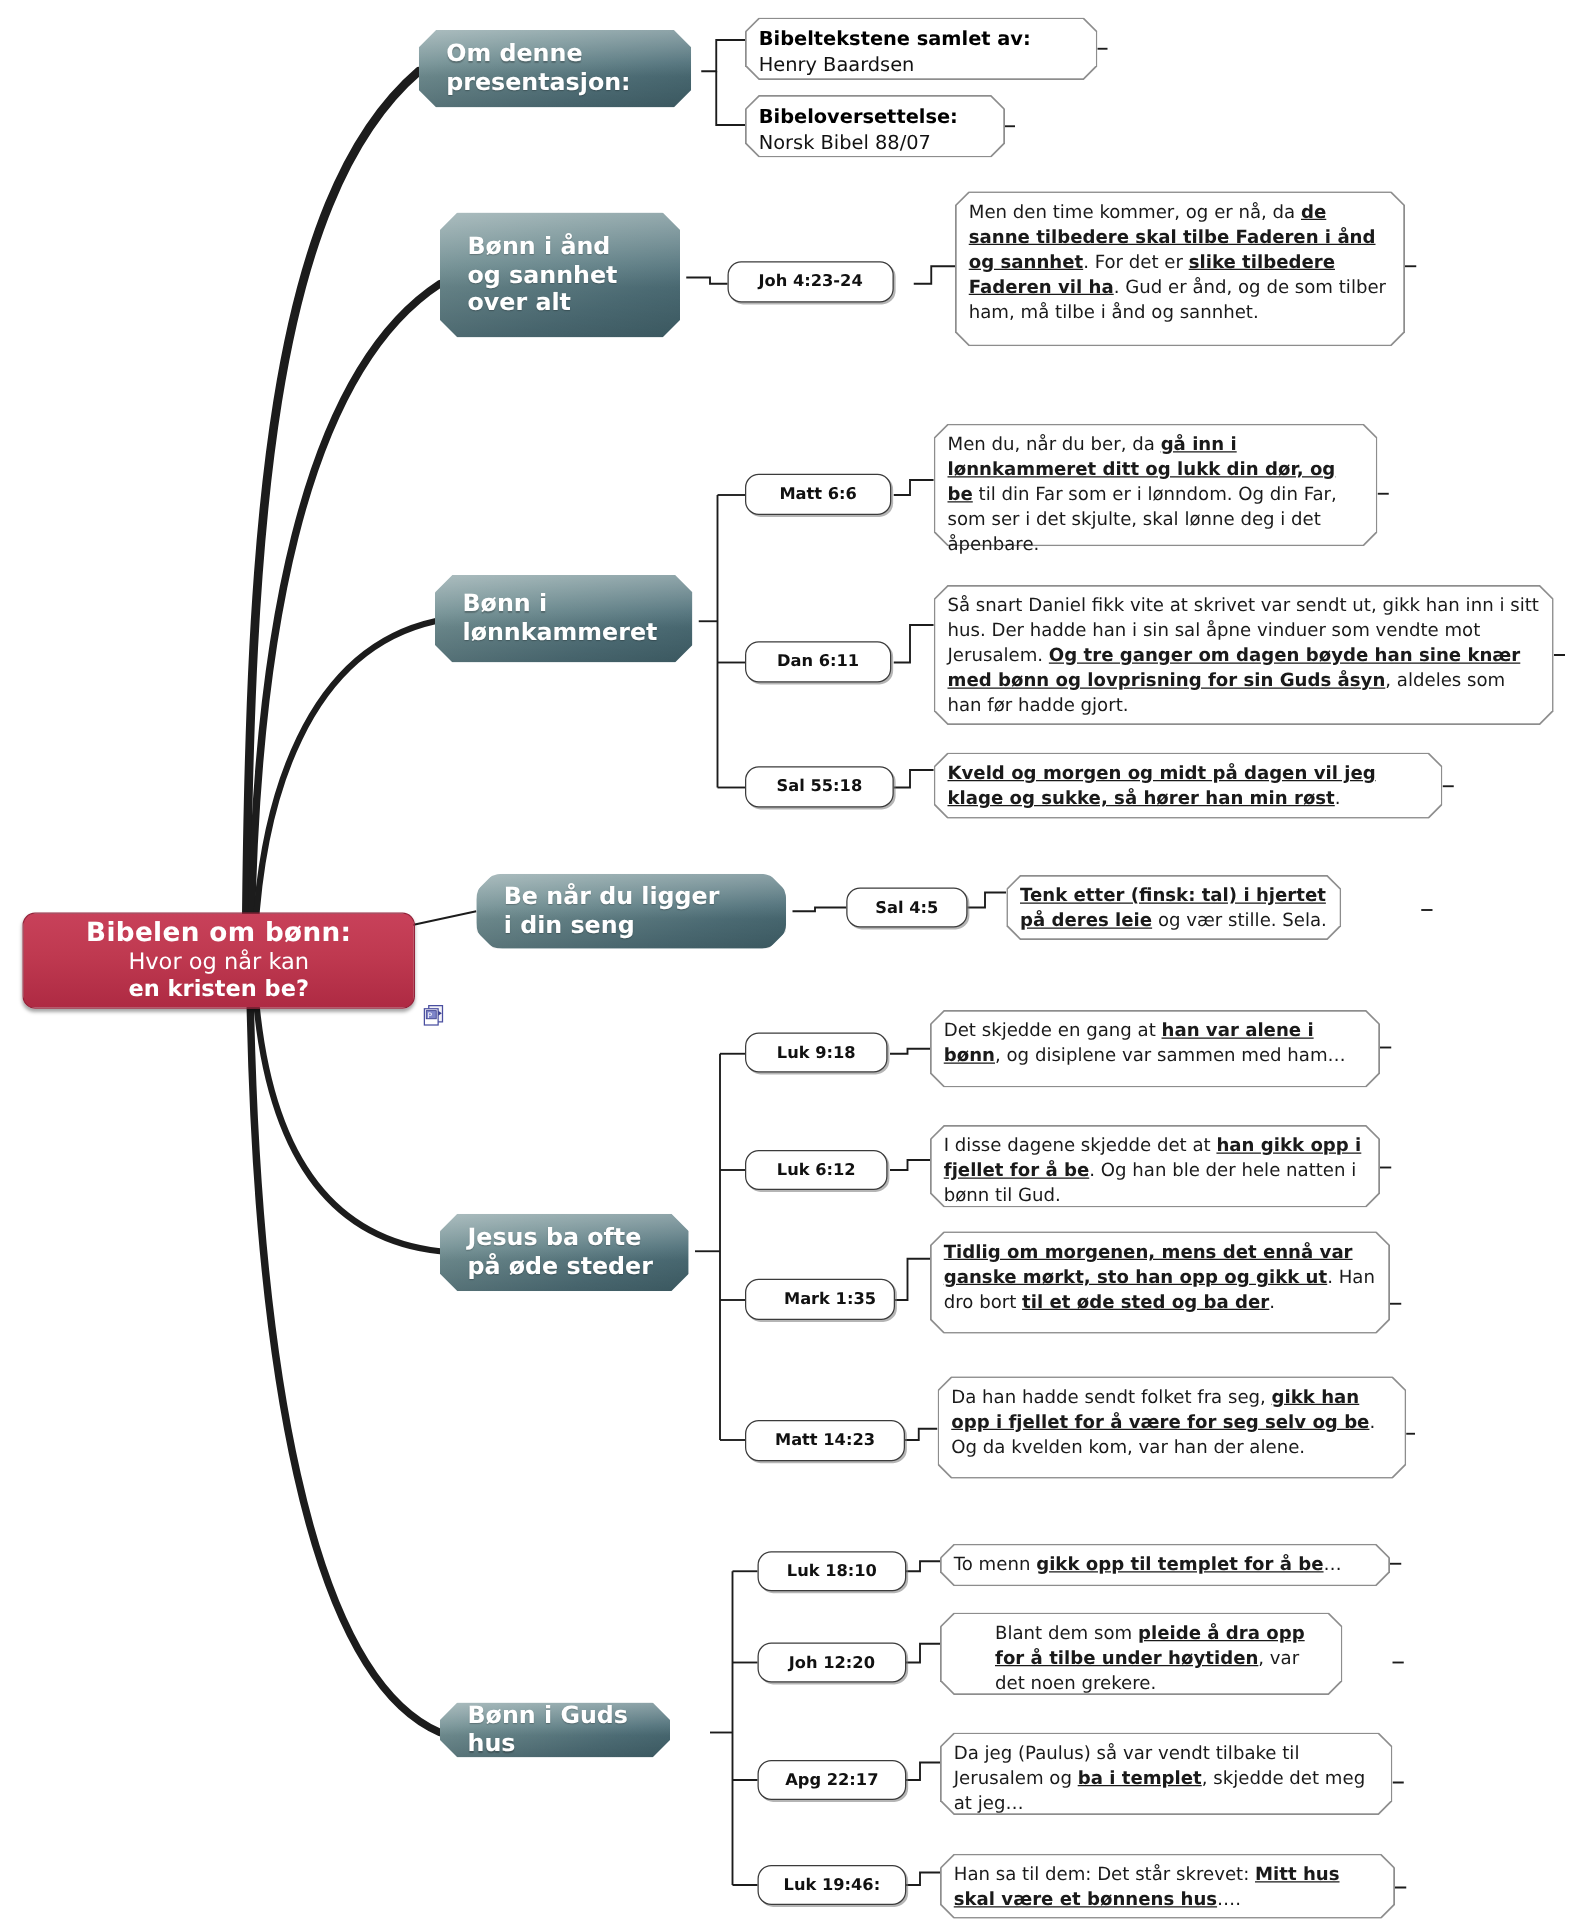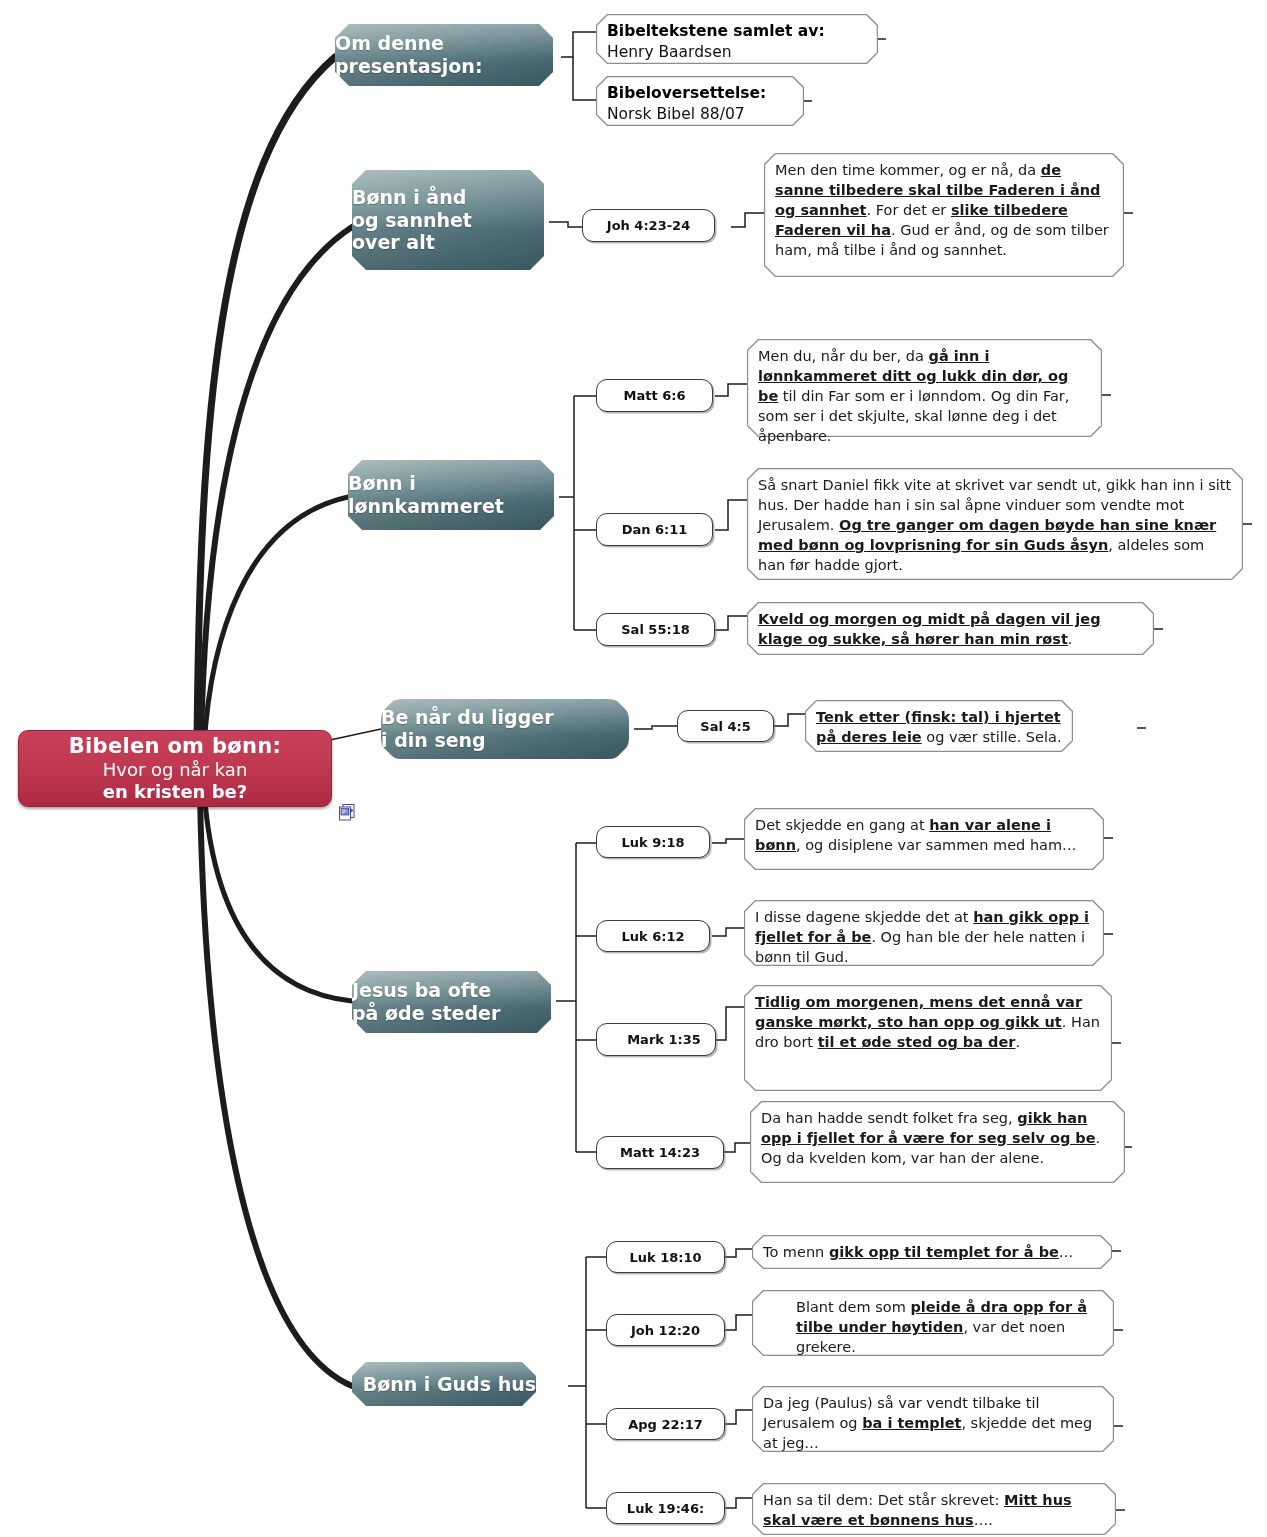--- a/index.html
+++ b/index.html
@@ -22,21 +22,21 @@
   .root .r2{font-weight:normal;font-size:18px;line-height:1.22;}
   .root .r3{font-weight:bold;font-size:18px;line-height:1.22;}
 
   
   .topic{
     position:absolute;
     background:linear-gradient(160deg,#87a0a3 0%,#6f8d91 28%,#50717a 72%,#42636c 100%);
     clip-path:polygon(14px 0,calc(100% - 14px) 0,100% 14px,100% calc(100% - 14px),calc(100% - 14px) 100%,14px 100%,0 calc(100% - 14px),0 14px);
     color:#ffffff;font-weight:bold;font-size:19px;line-height:1.2;
     display:flex;align-items:center;
-    box-sizing:border-box;
+    padding-left:22px;box-sizing:border-box;
     text-shadow:0 1px 1px rgba(0,0,0,.25);
   }
   .topic .sh{
     position:absolute;left:0;top:0;width:100%;height:100%;
     clip-path:polygon(14px 0,calc(100% - 14px) 0,100% 14px,100% calc(100% - 14px),calc(100% - 14px) 100%,14px 100%,0 calc(100% - 14px),0 14px);
     background:linear-gradient(180deg,rgba(255,255,255,.30) 0%,rgba(255,255,255,.06) 42%,rgba(0,0,0,.06) 60%,rgba(0,0,0,.12) 100%);
     pointer-events:none;
   }
   .topic .tx{position:relative;z-index:2;}
   .topic-shadow{position:absolute;background:#9aa3a6;border-radius:3px;z-index:-1;}
@@ -298,21 +298,21 @@
     <span>Luk 6:12</span>
   </div>
   <div class="verse" style="left:744px;top:900px;width:360px;height:66px;">
     <span class="oct"></span>
     <span class="vt"><span>I disse dagene skjedde det at </span><b>han gikk opp i fjellet for å be</b><span>. Og han ble der hele natten i bønn til Gud.</span></span>
   </div>
 
   <div class="ref" style="left:596px;top:1023px;width:120px;height:33px;padding-left:16px;">
     <span>Mark 1:35</span>
   </div>
-  <div class="verse" style="left:744px;top:985px;width:368px;height:106px;">
+  <div class="verse" style="left:744px;top:985px;width:368px;height:82px;">
     <span class="oct"></span>
     <span class="vt"><b>Tidlig om morgenen, mens det ennå var ganske mørkt, sto han opp og gikk ut</b><span>. Han dro bort </span><b>til et øde sted og ba der</b><span>.</span></span>
   </div>
 
   <div class="ref" style="left:596px;top:1136px;width:128px;height:33px;">
     <span>Matt 14:23</span>
   </div>
   <div class="verse" style="left:750px;top:1101px;width:375px;height:82px;">
     <span class="oct"></span>
     <span class="vt"><span>Da han hadde sendt folket fra seg, </span><b>gikk han opp i fjellet for å være for seg selv og be</b><span>. Og da kvelden kom, var han der alene.</span></span>
@@ -330,21 +330,21 @@
     <span>Luk 18:10</span>
   </div>
   <div class="verse" style="left:752px;top:1235px;width:360px;height:34px;">
     <span class="oct"></span>
     <span class="vt"><span>To menn </span><b>gikk opp til templet for å be</b><span>…</span></span>
   </div>
 
   <div class="ref" style="left:606px;top:1314px;width:119px;height:32px;">
     <span>Joh 12:20</span>
   </div>
-  <div class="verse" style="left:752px;top:1290px;width:362px;height:66px;padding-left:44px;">
+  <div class="verse" style="left:752px;top:1290px;width:322px;height:66px;padding-left:44px;">
     <span class="oct"></span>
     <span class="vt"><span>Blant dem som </span><b>pleide å dra opp for å tilbe under høytiden</b><span>, var det noen grekere.</span></span>
   </div>
 
   <div class="ref" style="left:606px;top:1408px;width:119px;height:32px;">
     <span>Apg 22:17</span>
   </div>
   <div class="verse" style="left:752px;top:1386px;width:362px;height:66px;">
     <span class="oct"></span>
     <span class="vt"><span>Da jeg (Paulus) så var vendt tilbake til Jerusalem og </span><b>ba i templet</b><span>, skjedde det meg at jeg…</span></span>

